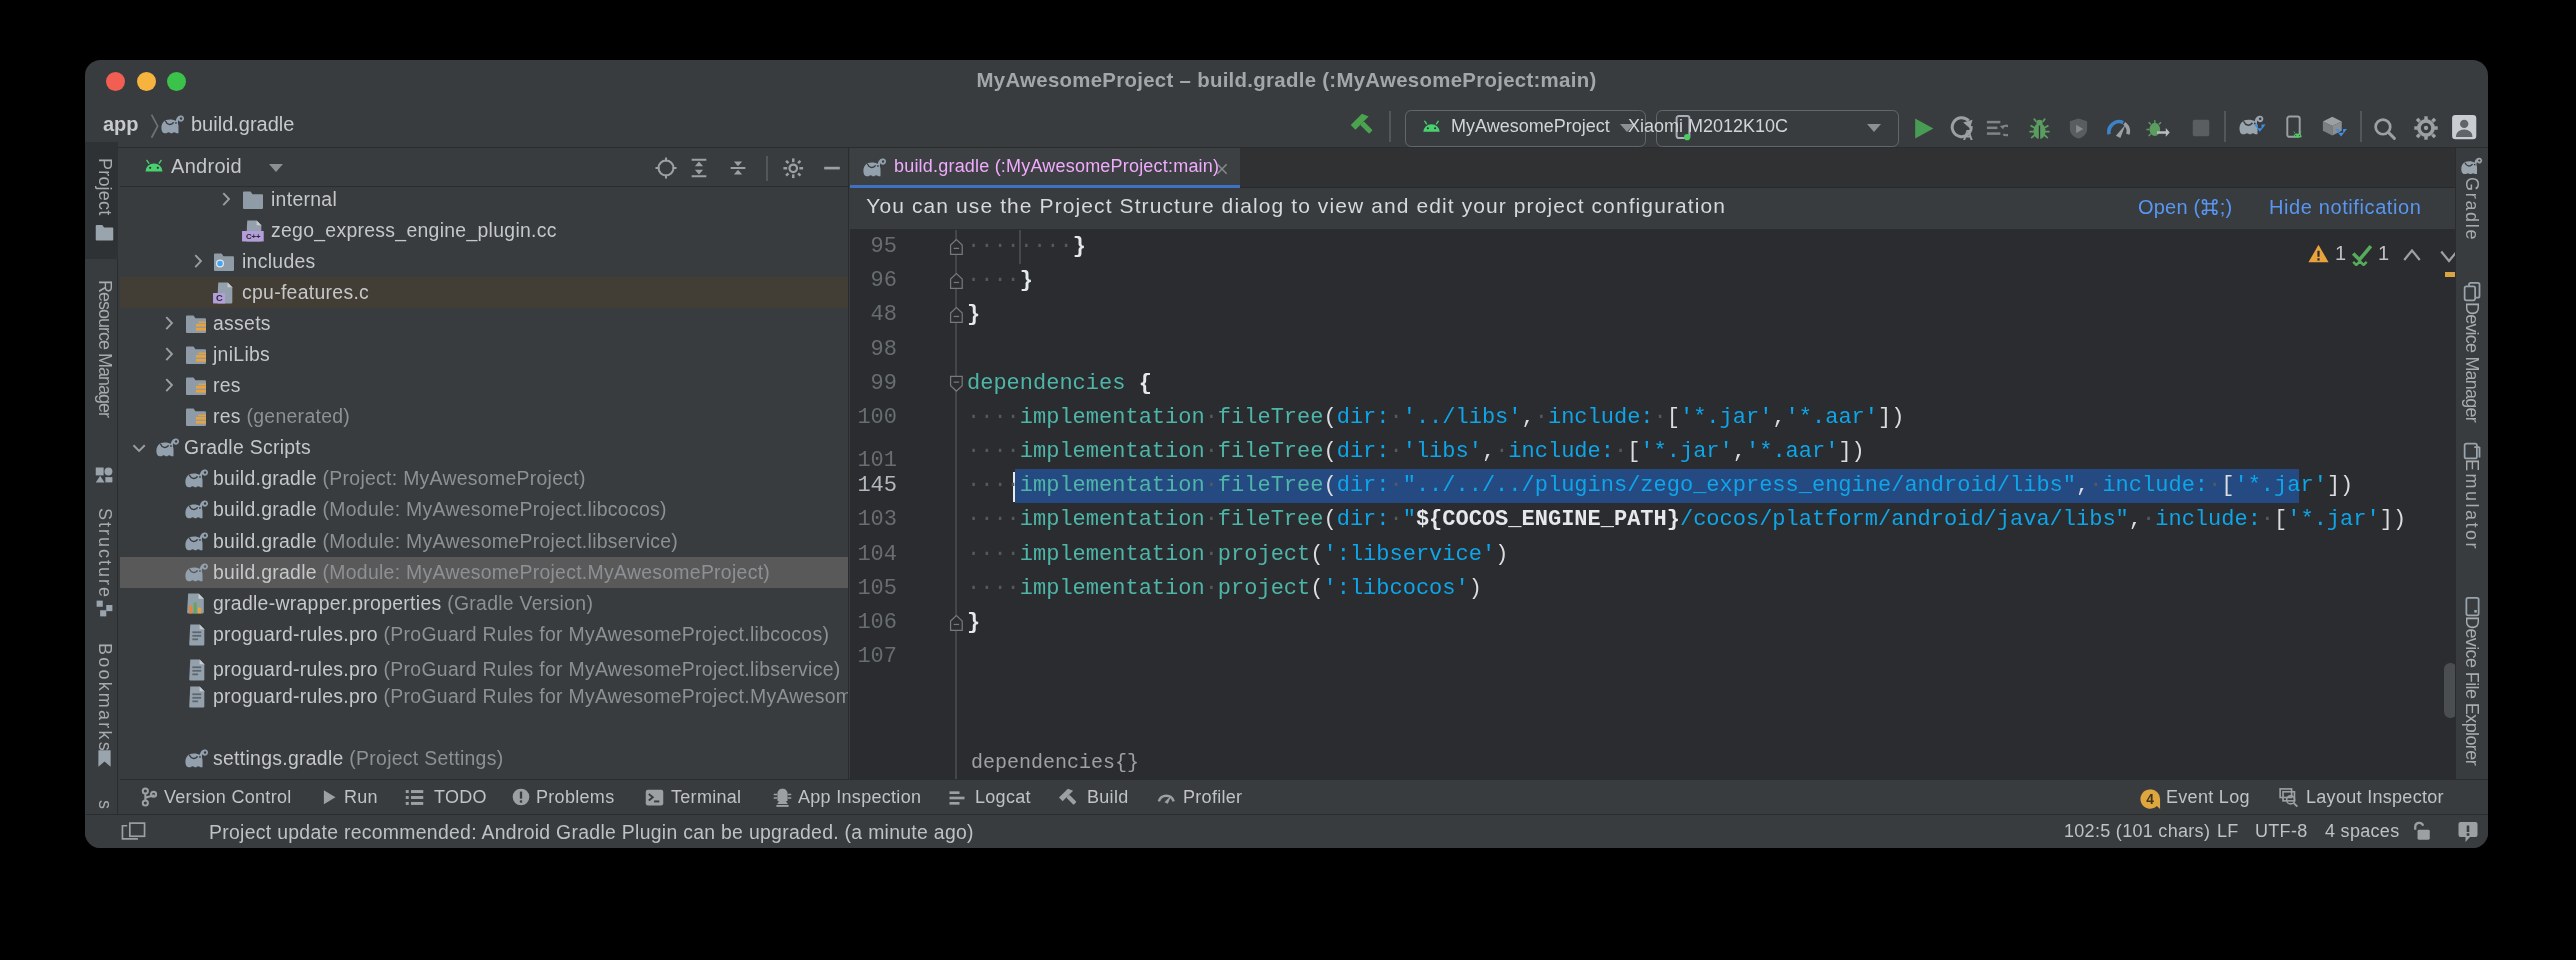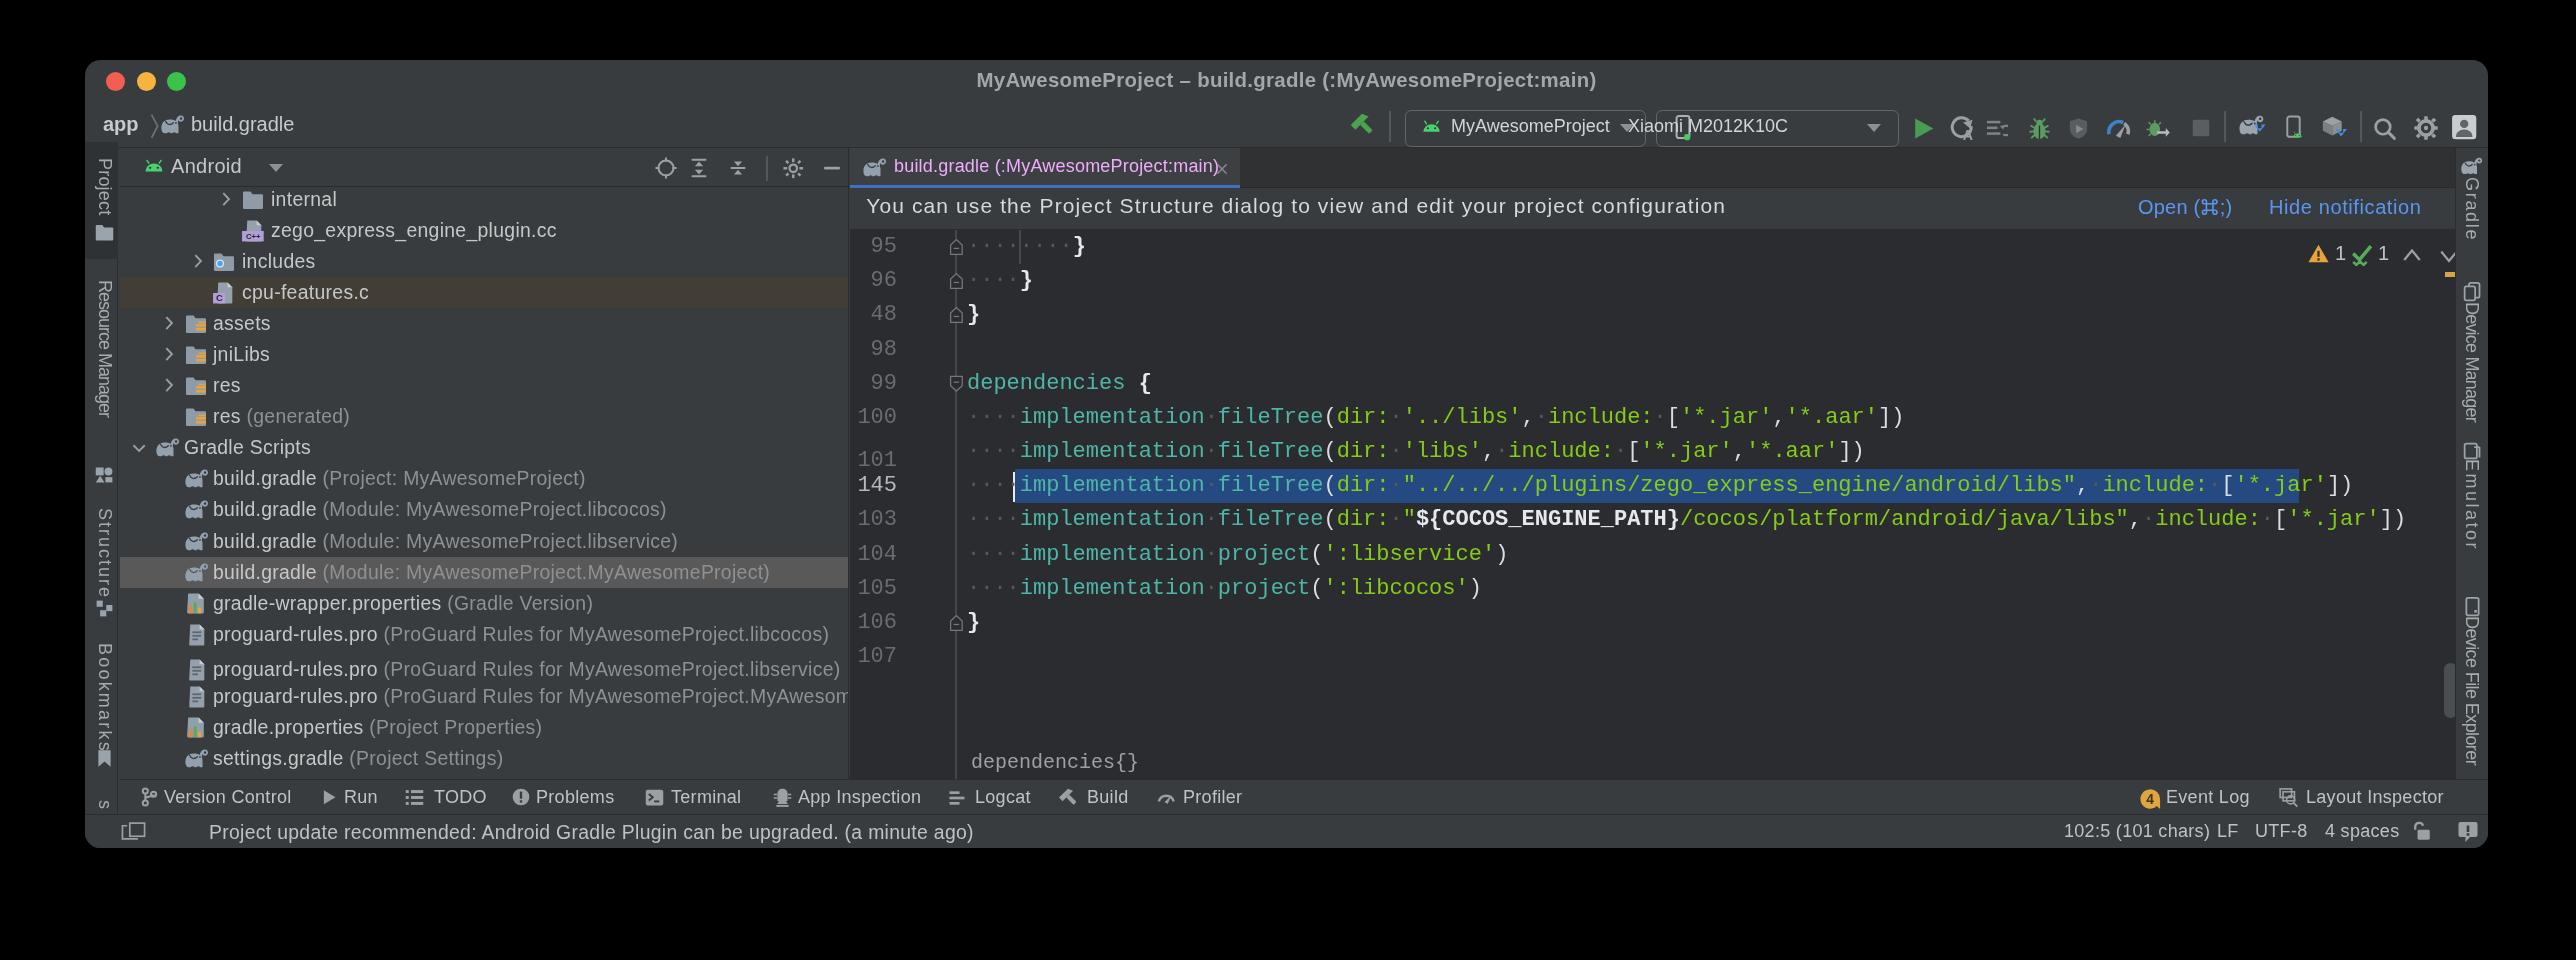--- a/index.html
+++ b/index.html
@@ -26,21 +26,21 @@
 #tabbar{position:absolute;left:765px;top:88px;width:1605px;height:40px;background:#2f3133;border-bottom:0.8px solid #27292a;}
 #tab1{position:absolute;left:0;top:0;width:390px;height:37px;background:#3c4043;}
 #tabline{position:absolute;left:0;top:37px;width:390px;height:3.1px;background:#3d72c2;}
 #banner{position:absolute;left:765px;top:128px;width:1605px;height:42px;background:#393c3e;border-bottom:1.6px solid #2a2c2d;}
 .blink{position:absolute;top:7.8px;font-size:20px;color:#5896f2;letter-spacing:0.2px;}
 #editor{position:absolute;left:765px;top:170px;width:1605px;height:549px;background:#2a2c2f;font-family:"Liberation Mono",monospace;font-size:22px;overflow:hidden;}
 .cl{position:absolute;left:117px;height:34px;line-height:34px;white-space:pre;letter-spacing:0;}
 .lnum{position:absolute;left:0px;width:47px;text-align:right;color:#686d70;height:34px;line-height:34px;}
 .lnum.cur{color:#b3b8bd;}
 .t{color:#4eb6a8;}
-.s{color:#84cc16;text-align:center;}
+.s{color:#0ea5e9;text-align:center;}
 .w{color:#dadde0;}
 .b{color:#e6e9eb;font-weight:bold;}
 i{color:#55595c;font-style:normal;}
 #btoolbar{position:absolute;left:35px;top:719px;width:2368px;height:34px;background:#393c3e;border-top:1.6px solid #2a2c2d;}
 #statusbar{position:absolute;left:0;top:754px;width:100%;height:34px;background:#393c3e;border-top:1.6px solid #2a2c2d;}
 .btxt{position:absolute;top:727px;font-size:18px;color:#c0c2c4;white-space:nowrap;letter-spacing:0.3px;}
 .stxt{position:absolute;top:761px;font-size:18px;color:#bfc1c3;white-space:nowrap;letter-spacing:0.3px;}
 </style></head><body>
 <div id="win">
 
@@ -392,30 +392,20 @@
       </div>
 <div class="trow" style="top:533px;">
         <svg class="icon" style="left:64px;top:3.1px;" width="25" height="25" viewBox="0 0 24 24">
           <path fill="#94a1ac" d="M6 2.5 h9 l4.5 4.5 v14.5 a1 1 0 0 1 -1 1 h-12.5 a1 1 0 0 1 -1-1 z"></path>
           <path fill="#c6ccd2" d="M15 2.5 l4.5 4.5 h-4.5 z"></path>
           <rect x="8" y="9" width="8.5" height="1.7" fill="#5b6770"></rect>
           <rect x="8" y="12.4" width="8.5" height="1.7" fill="#5b6770"></rect>
           <rect x="8" y="15.8" width="5.5" height="1.7" fill="#5b6770"></rect>
         </svg>
         <div class="ttxt" style="left:93px;">proguard-rules.pro<span class="tsub"> (ProGuard Rules for MyAwesomeProject.MyAwesomeProject)</span></div>
-      </div>
-<div class="trow" style="top:564px;">
-        <svg class="icon" style="left:64px;top:3.1px;" width="25" height="25" viewBox="0 0 24 24">
-          <path fill="#90a0ab" d="M4 2.5 h10 l5 5 v13 a1 1 0 0 1 -1 1 h-14 a1 1 0 0 1 -1-1 z"></path>
-          <path fill="#c6ccd2" d="M14 2.5 l5 5 h-5 z"></path>
-          <rect x="5" y="14" width="3" height="7.5" fill="#e8833a"></rect>
-          <rect x="9.2" y="11" width="3" height="10.5" fill="#67a55b"></rect>
-          <rect x="13.4" y="16" width="3" height="5.5" fill="#e8a33d"></rect>
-        </svg>
-        <div class="ttxt" style="left:93px;">gradle.properties<span class="tsub"> (Project Properties)</span></div>
       </div>
 <div class="trow" style="top:595px;">
         <svg class="icon" style="left:64px;top:4.7px;" width="25" height="22" viewBox="0 0 32 28">
           <path fill="#93a0ae" d="M6 24.5 C3 24.5 1.8 21 1.8 17.5 C1.8 11 5.8 6.8 12.5 6.8 C16 6.8 19 7.6 20.8 9.2 C22.3 10.5 23.4 12.4 23.6 14.5 C23.8 17 23.7 21 23.7 24.5 Z"></path>
           <path fill="none" stroke="#93a0ae" stroke-width="3.1" stroke-linecap="round" d="M21.2 11.5 C21.7 7.1 23.5 4 26 3.5 C28.6 3 30.1 5.2 28.8 7.2 C27.7 8.9 25.5 8.6 24.9 7"></path>
           <path fill="none" stroke="#393c3e" stroke-width="1.8" stroke-linecap="round" d="M7.2 9.2 C9.2 13.8 13.4 14.8 17 11.2"></path>
           <circle cx="27" cy="5.7" r="1.5" fill="#393c3e"></circle>
           <rect x="19.4" y="10.4" width="2" height="2" fill="#393c3e"></rect>
           <circle cx="11" cy="25.9" r="2.6" fill="#393c3e"></circle>
           <circle cx="18.2" cy="25.9" r="2.6" fill="#393c3e"></circle>

